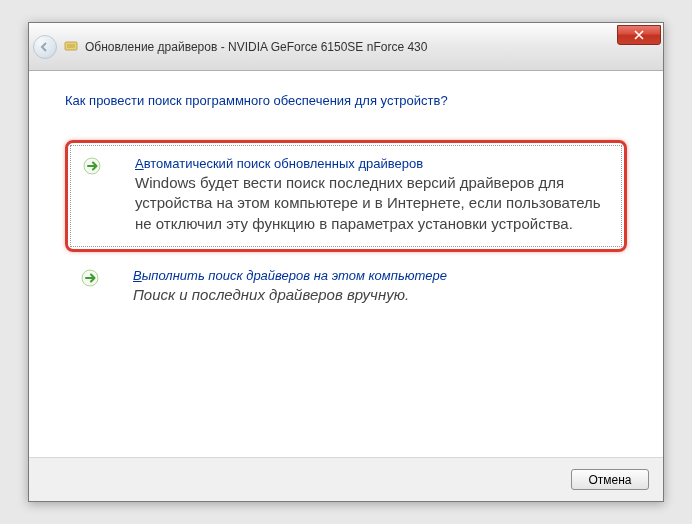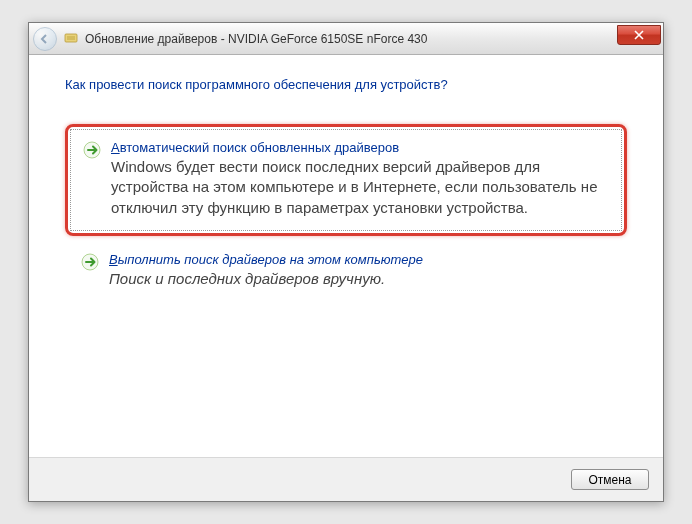--- a/index.html
+++ b/index.html
@@ -14,21 +14,21 @@
       position: absolute;
       left: 28px;
       top: 22px;
       width: 636px;
       height: 480px;
       background: #fff;
       border: 1px solid #7a7a7a;
       box-shadow: 0 2px 10px rgba(0,0,0,0.3);
     }
     .titlebar {
-      height: 32px;
+      height: 48px;
       background: linear-gradient(to bottom, #fdfdfd 0%, #e9e9e9 50%, #dcdcdc 100%);
       border-bottom: 1px solid #b0b0b0;
       display: flex;
       align-items: center;
       padding: 0 4px;
       position: relative;
     }
     .back-btn {
       width: 24px;
       height: 24px;
@@ -103,21 +103,21 @@
       font-style: italic;
     }
     .arrow-icon {
       width: 18px;
       height: 18px;
       flex-shrink: 0;
       margin-right: 10px;
       margin-top: 1px;
     }
     .arrow-icon svg { width: 18px; height: 18px; }
-    .option-body { flex: 1; }
+    .option-body { flex: 1; margin-left: 24px; }
     .option-title {
       font-size: 13px;
       color: #003399;
       margin-bottom: 2px;
     }
     .option-title .underline { text-decoration: underline; }
     .option-desc {
       font-size: 15px;
       color: #444;
       line-height: 1.35;

